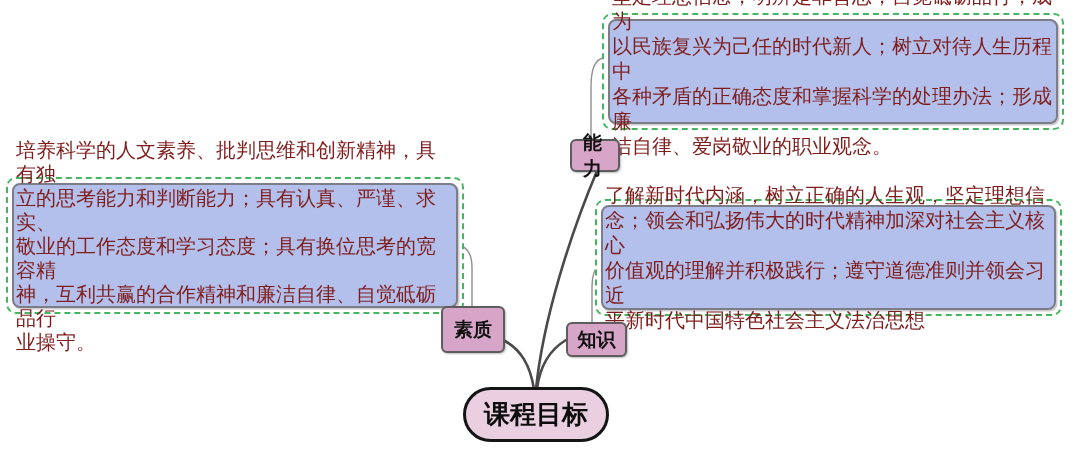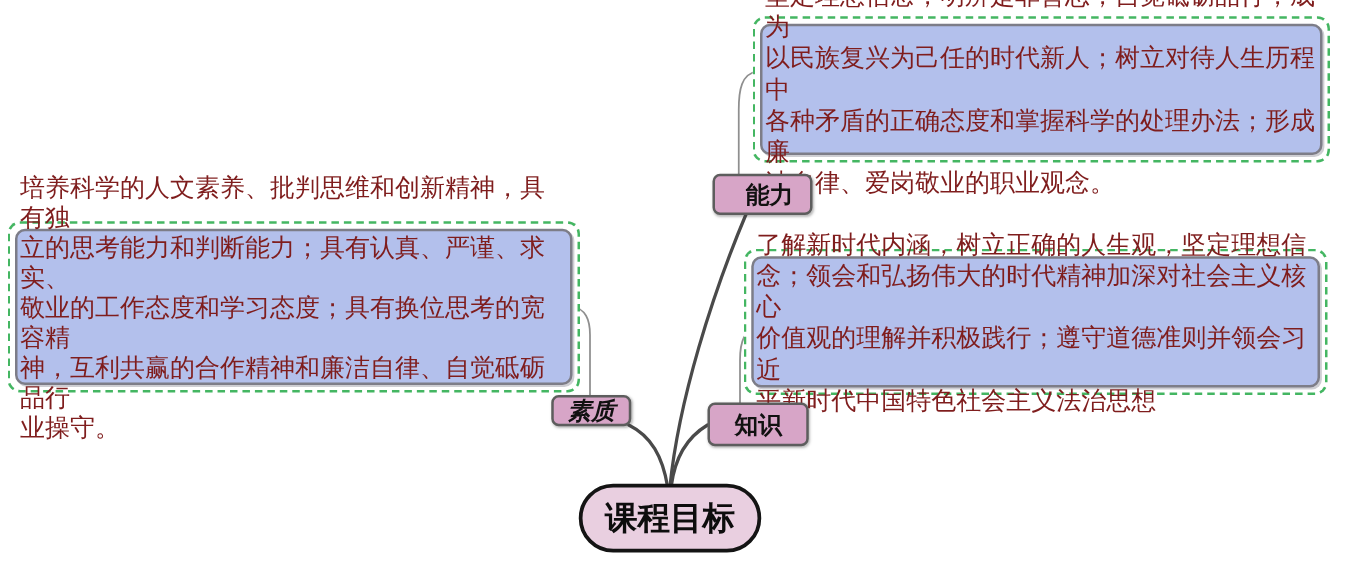--- a/index.html
+++ b/index.html
@@ -127,21 +127,21 @@
 
   <div class="descbox lh25" style="left:595px; top:199px; width:467px; height:117px;">
     <div class="inner">
       <p>了解新时代内涵，树立正确的人生观，坚定理想信
 念；领会和弘扬伟大的时代精神加深对社会主义核心
 价值观的理解并积极践行；遵守道德准则并领会习近
 平新时代中国特色社会主义法治思想</p>
     </div>
   </div>
 
-  <div class="node" style="left:570px; top:139px; width:80px; height:33px;padding-left:11px;">能力</div>
+  <div class="node" style="left:570px; top:139px; width:50px; height:33px;padding-left:11px;">能力</div>
 
-  <div class="node" style="left:441px; top:316px; width:64px; height:25px;font-style:italic;">素质</div>
+  <div class="node" style="left:441px; top:306px; width:64px; height:47px;">素质</div>
 
-  <div class="node" style="left:566px; top:322px; width:81px; height:35px;">知识</div>
+  <div class="node" style="left:566px; top:322px; width:61px; height:35px;">知识</div>
 
   <div class="root-node" style="left:463px; top:387px; width:146px; height:55px;">课程目标</div>
 
 </div>
 
 </body></html>

